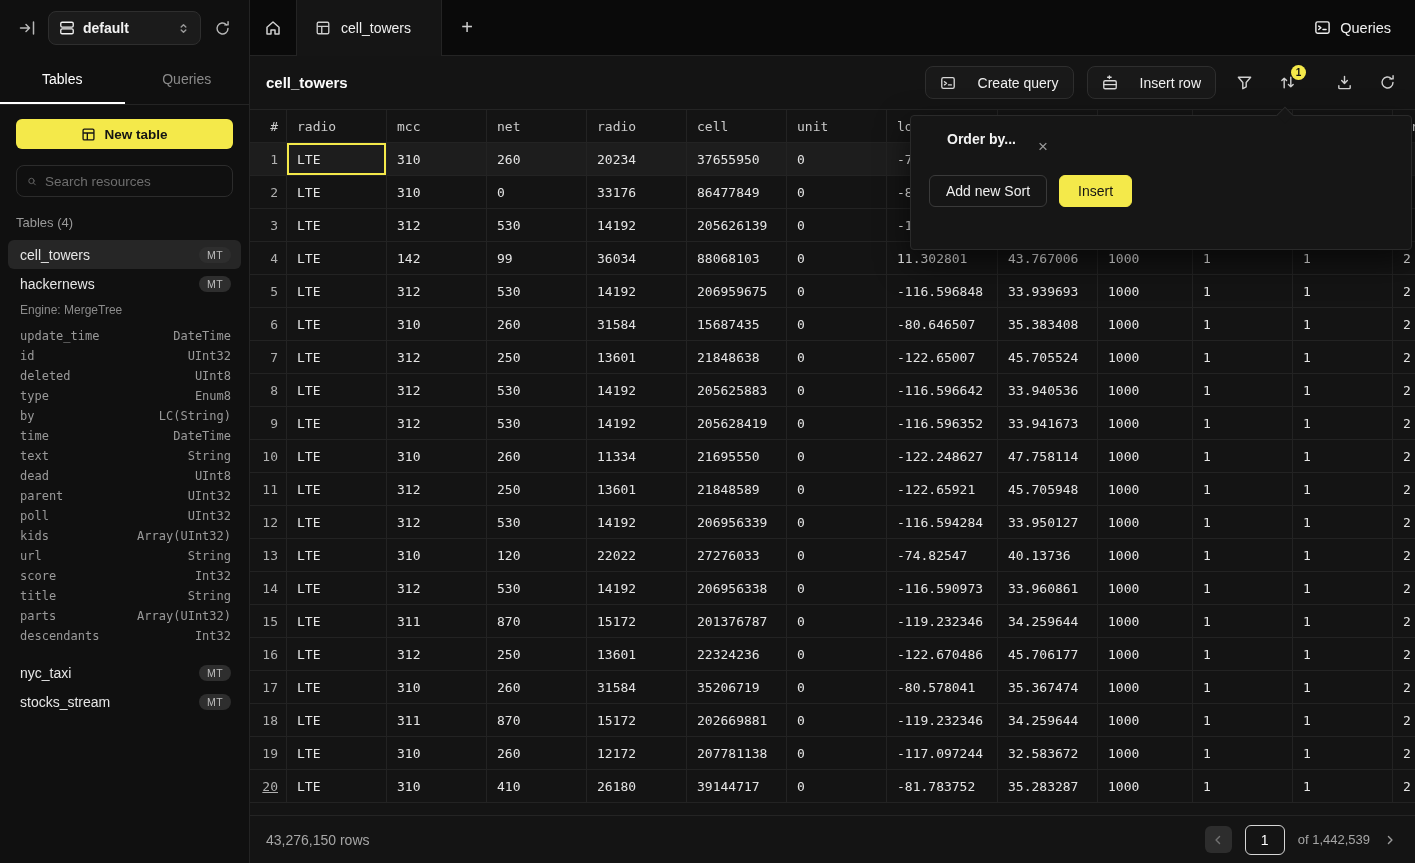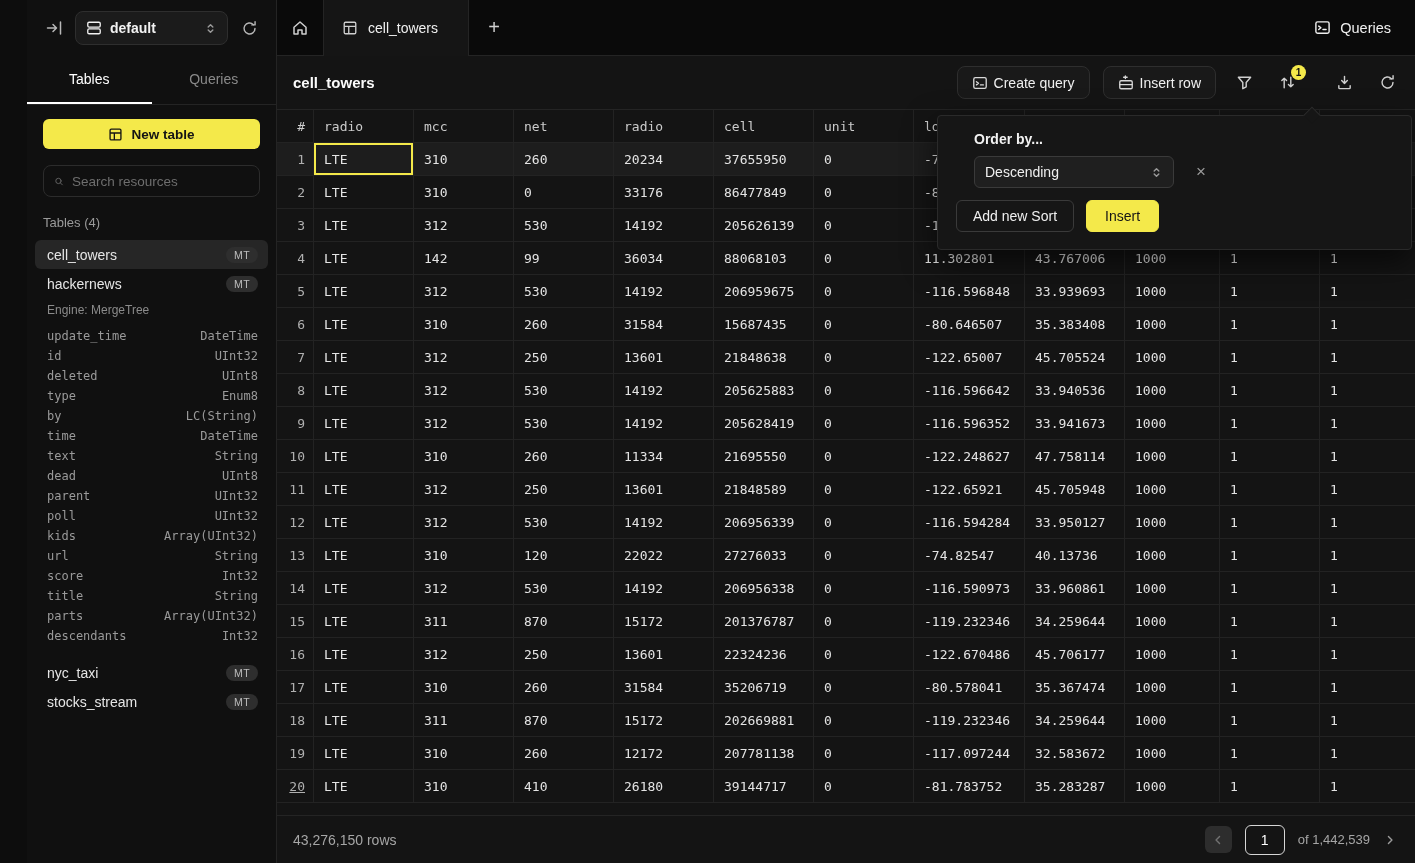--- a/index.html
+++ b/index.html
@@ -2,21 +2,21 @@
 <html style="--accent: #f4e94a;"><head>
 <meta charset="utf-8">
 <style>
   * { margin:0; padding:0; box-sizing:border-box; }
   html,body { width:1415px; height:863px; overflow:hidden; }
   body { background:#0d0d0d; color:#e8e8e8; font-family:"Liberation Sans",sans-serif; }
   button { background:none; border:none; color:inherit; font:inherit; cursor:pointer; }
   input { font-family:inherit; }
   svg { display:block; }
 
-  .app { display:flex; width:1415px; height:863px;padding-left:27px; }
+  .app { display:flex; width:1415px; height:863px; }
 
   
   .sidebar { width:250px; flex:none; background:#101010; border-right:1px solid #242424; display:flex; flex-direction:column; }
   .sidebar-top { height:56px; flex:none; display:flex; align-items:center; padding:0 14px; }
   .ghost-icon { color:#b8b8b8; display:flex; align-items:center; justify-content:center; width:26px; height:26px; }
   .db-select { flex:1; margin:0 8px; height:34px; display:flex; align-items:center; gap:8px; padding:0 10px; background:#1b1b1b; border:1px solid #2e2e2e; border-radius:8px; font-size:14px; font-weight:600; color:#f2f2f2; cursor:pointer; }
   .db-select .cud { margin-left:auto; color:#9a9a9a; }
   .sidebar-tabs { height:49px; flex:none; display:flex; border-bottom:1px solid #242424; }
   .sidebar-tab { flex:1; display:flex; align-items:center; justify-content:center; font-size:14px; color:#8a8a8a; cursor:pointer; border-bottom:2px solid transparent; }
   .sidebar-tab.active { color:#ffffff; border-bottom-color:#ffffff; font-weight:500; }
@@ -39,21 +39,21 @@
   .tabstrip { height:56px; flex:none; background:#0a0a0a; border-bottom:1px solid #242424; display:flex; align-items:center; }
   .home-btn { width:46px; display:flex; justify-content:center; color:#cfcfcf; }
   .tab { height:56px; display:flex; align-items:center; gap:10px; padding:0 30px 0 18px; background:#151515; border-left:1px solid #242424; border-right:1px solid #242424; font-size:14px; color:#f0f0f0; cursor:pointer; }
   .tab .tab-icon { color:#cfcfcf; }
   .tab-plus { width:50px; text-align:center; font-size:20px; color:#cfcfcf; font-weight:300; }
   .queries-btn { margin-left:auto; margin-right:24px; display:flex; gap:9px; align-items:center; font-size:14.5px; color:#f0f0f0; }
 
   .toolbar { height:53px; flex:none; display:flex; align-items:center; padding:0 13px 0 16px; }
   .page-title { font-size:15px; font-weight:700; color:#fafafa; }
   .toolbar-right { margin-left:auto; display:flex; align-items:center; gap:13px; }
-  .btn { height:33px; border:1px solid #2e2e2e; background:#191919; border-radius:8px; display:flex; align-items:center; gap:6px; padding:0 14px; font-size:14px; color:#f0f0f0; }
+  .btn { height:33px; border:1px solid #2e2e2e; background:#191919; border-radius:8px; display:flex; align-items:center; gap:22px; padding:0 14px; font-size:14px; color:#f0f0f0; }
   .btn .b-icon { color:#d8d8d8; }
   .icon-btn { width:30px; height:30px; display:flex; align-items:center; justify-content:center; color:#d0d0d0; position:relative; }
   .icon-btn.gap-l { margin-left:14px; }
   .sort-badge { position:absolute; top:-3px; right:-4px; width:15px; height:15px; border-radius:50%; background:var(--accent); color:#141414; font-size:10px; font-weight:700; display:flex; align-items:center; justify-content:center; }
 
   
   .grid-area { position:relative; flex:1; overflow:hidden; border-top:1px solid #242424; }
   .g-row { display:flex; height:33px; border-bottom:1px solid #232323; width:1340px; }
   .g-cell { flex:none; border-right:1px solid #232323; display:flex; align-items:center; padding:0 10px; font-family:"DejaVu Sans Mono",monospace; font-size:13px; color:#e4e4e4; white-space:nowrap; overflow:hidden; }
   .g-cell.num { justify-content:flex-end; color:#b0b0b0; padding:0 8px; }
@@ -630,26 +630,20 @@
             </svg>
         </button>
       </div>
     </div>
 
     <div class="sort-popover">
       <div class="caret"></div>
       <div class="sp-row1">
         <div class="sp-group g2">
           <div class="sp-label">Order by...</div>
-          <div class="sp-select w200">
-            <span>Descending</span>
-            <svg class="cud" width="13" height="13" viewBox="0 0 14 14" fill="none" stroke="currentColor" stroke-width="1.5" stroke-linecap="round" stroke-linejoin="round">
-                <path d="M4.5 5.5 7 3l2.5 2.5M4.5 8.5 7 11l2.5-2.5"></path>
-              </svg>
-          </div>
         </div>
         <button class="sp-close">×</button>
       </div>
       <div class="sp-row2">
         <button class="sp-btn">Add new Sort</button>
         <button class="sp-btn sp-apply">Insert</button>
       </div>
     </div>
 
   </div>

